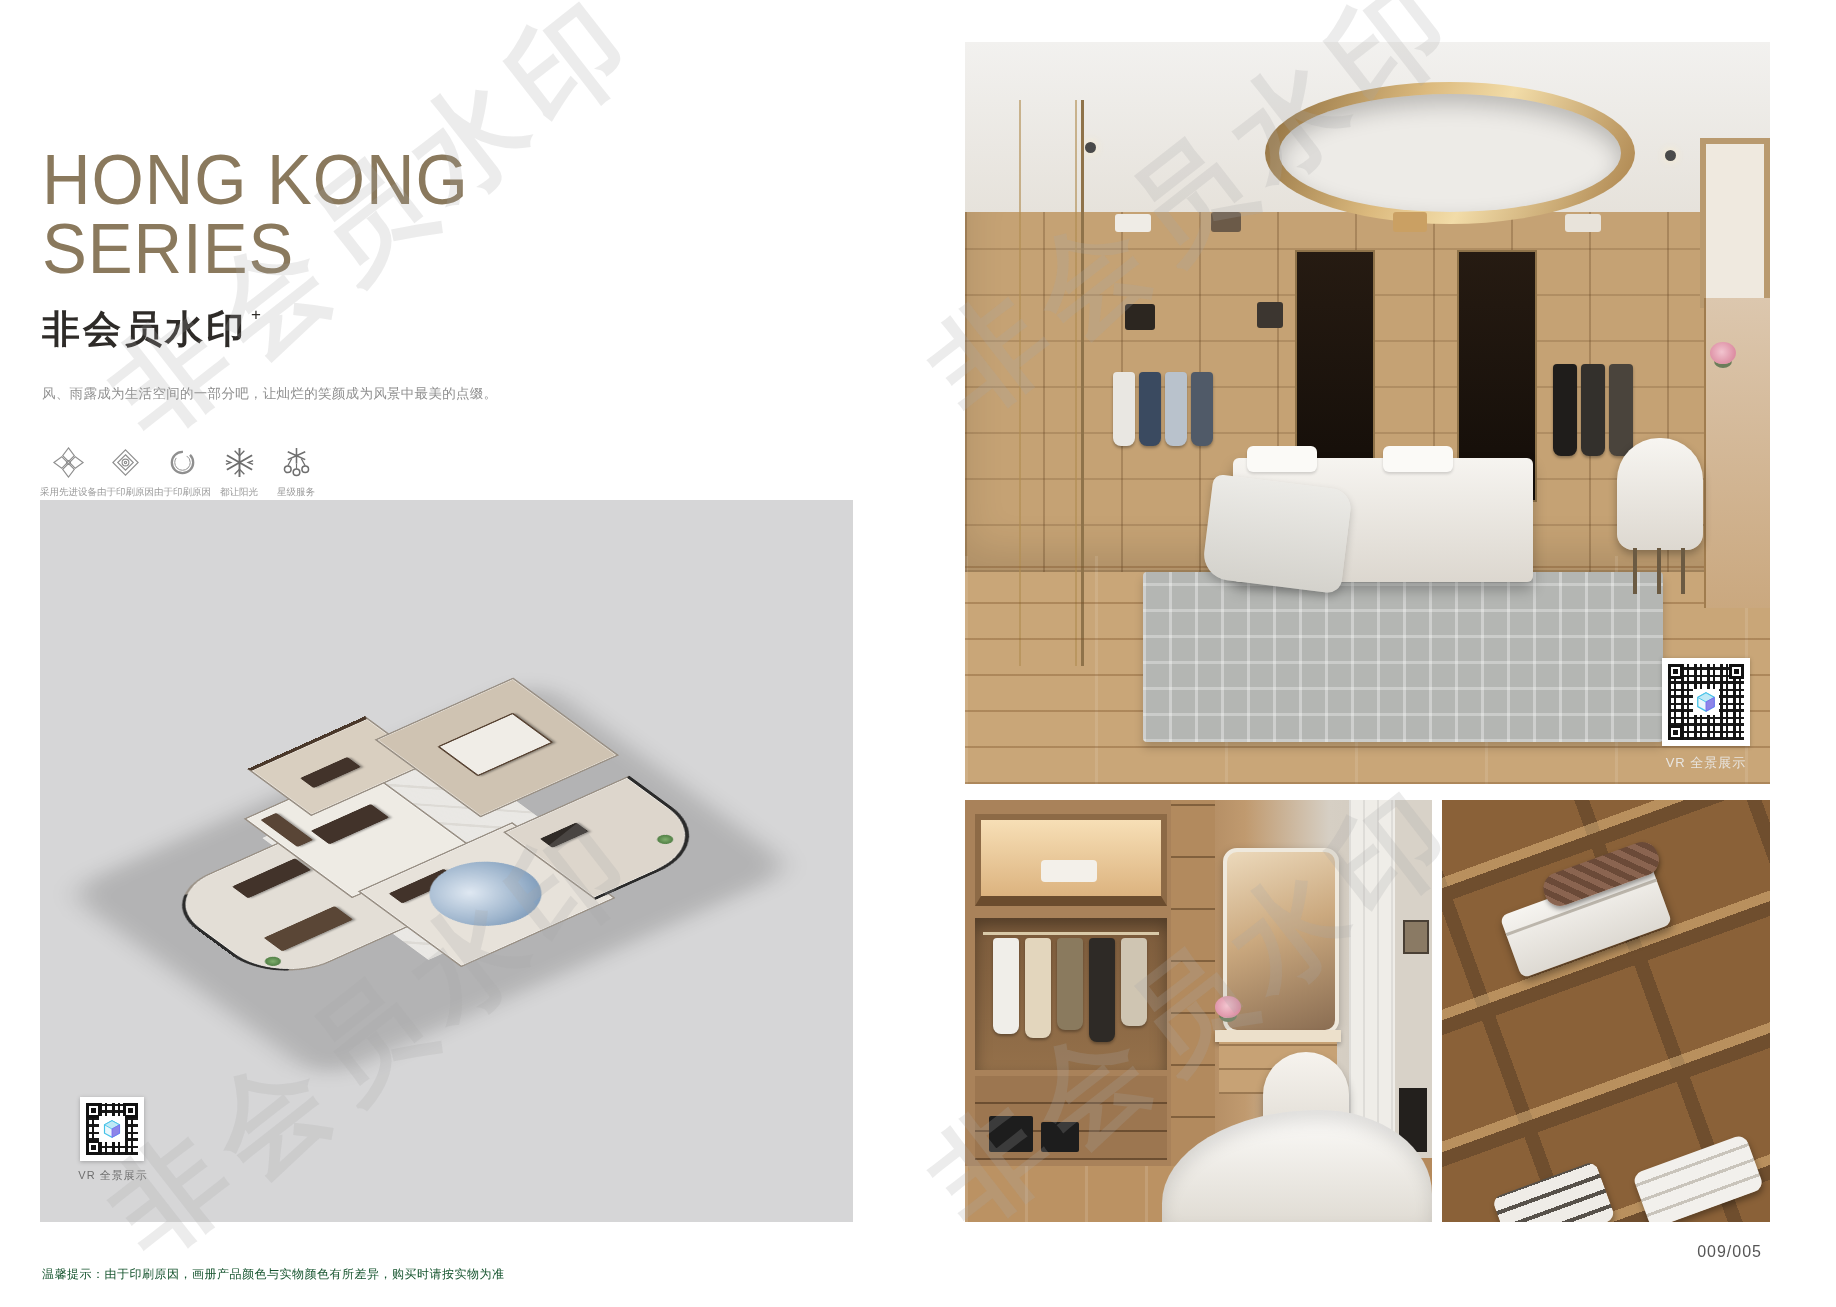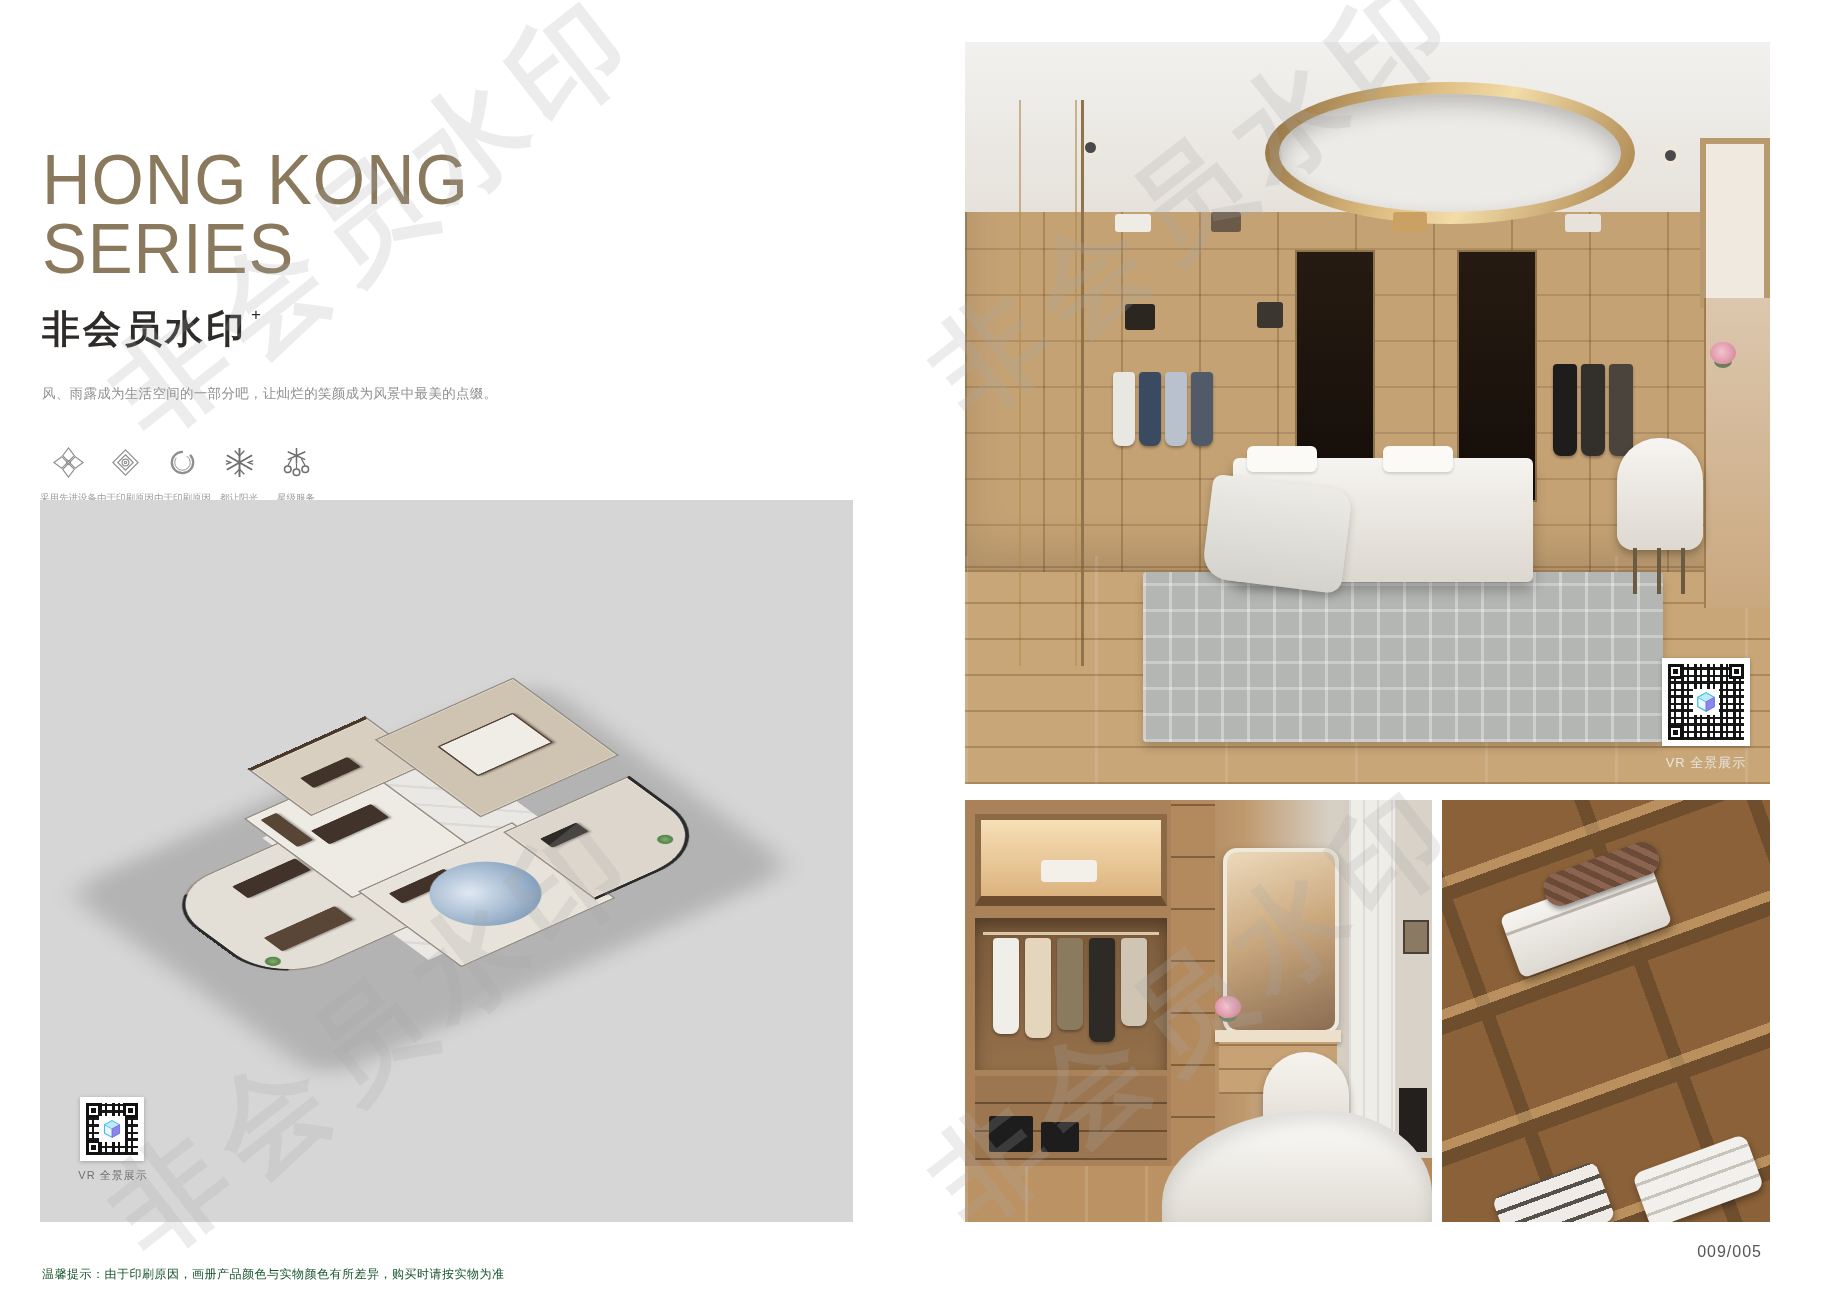--- a/index.html
+++ b/index.html
@@ -9,21 +9,21 @@
 
   
   .brand-title{left:42px;top:146px;font-size:70px;line-height:69px;color:#8a795d;
                letter-spacing:1px;font-weight:400;transform:scaleX(.96);transform-origin:left top;}
   .brand-subtitle{left:42px;top:304px;font-size:38px;font-weight:700;color:#2e2b28;letter-spacing:3px;}
   .brand-subtitle sup{font-size:17px;font-weight:400;color:#2e2b28;vertical-align:22px;margin-left:4px;}
   .desc{left:42px;top:378px;width:568px;font-size:13.5px;line-height:32px;color:#8f8f8f;letter-spacing:.3px;}
   .features{left:40px;top:446px;display:flex;}
   .feature{width:56px;margin-right:1px;text-align:center;}
   .feature svg{width:33px;height:33px;display:block;margin:0 auto;}
-  .feature .flabel{margin-top:13px;font-size:9.5px;color:#9a9a9a;white-space:nowrap;}
+  .feature .flabel{margin-top:7px;font-size:9.5px;color:#9a9a9a;white-space:nowrap;}
 
   
   .panel{left:40px;top:500px;width:813px;height:722px;background:#d6d6d7;overflow:hidden;}
   .iso{left:110px;top:130px;width:560px;height:420px;transform:rotateX(55deg) rotateZ(-38deg);
        transform-origin:center;}
   .iso-shadow{left:90px;top:170px;width:600px;height:420px;transform:rotateX(55deg) rotateZ(-38deg);
        background:rgba(0,0,0,.16);filter:blur(14px);border-radius:40px;}
   .rm{position:absolute;box-sizing:border-box;border:2px solid #9a9186;box-shadow:0 0 0 1px rgba(255,255,255,.4) inset;}
   .rm-living{left:0;top:120px;width:176px;height:196px;background:#e3ded6;border-radius:70px 0 0 70px;border-left:4px solid #2b2b2b;}
   .rm-dining{left:156px;top:66px;width:150px;height:176px;background:#eeebe4;}

